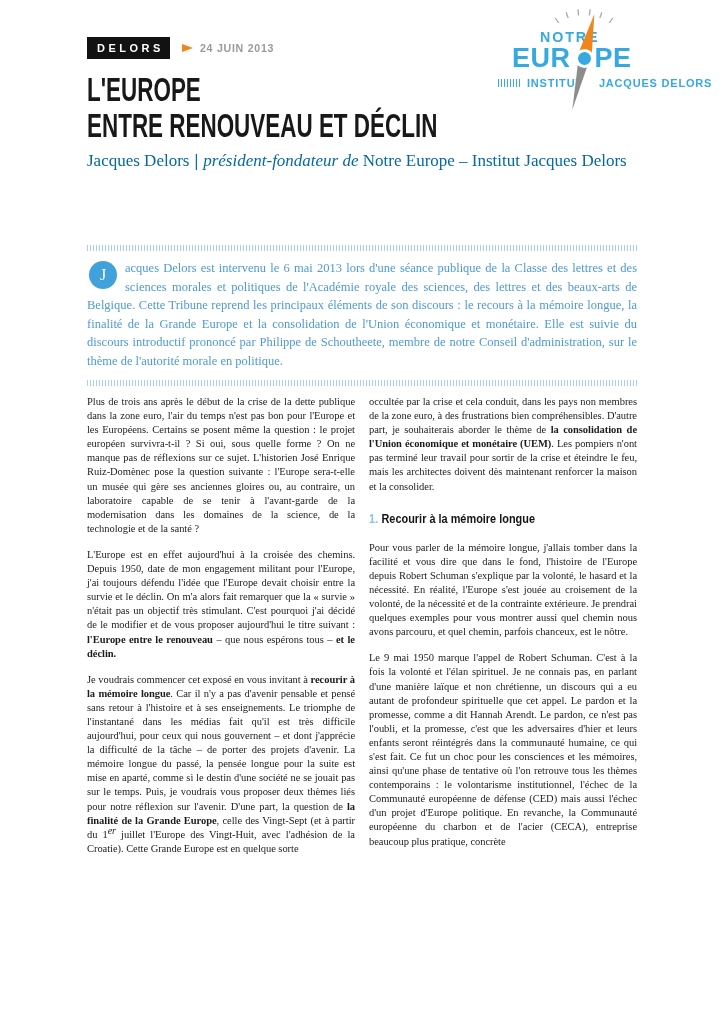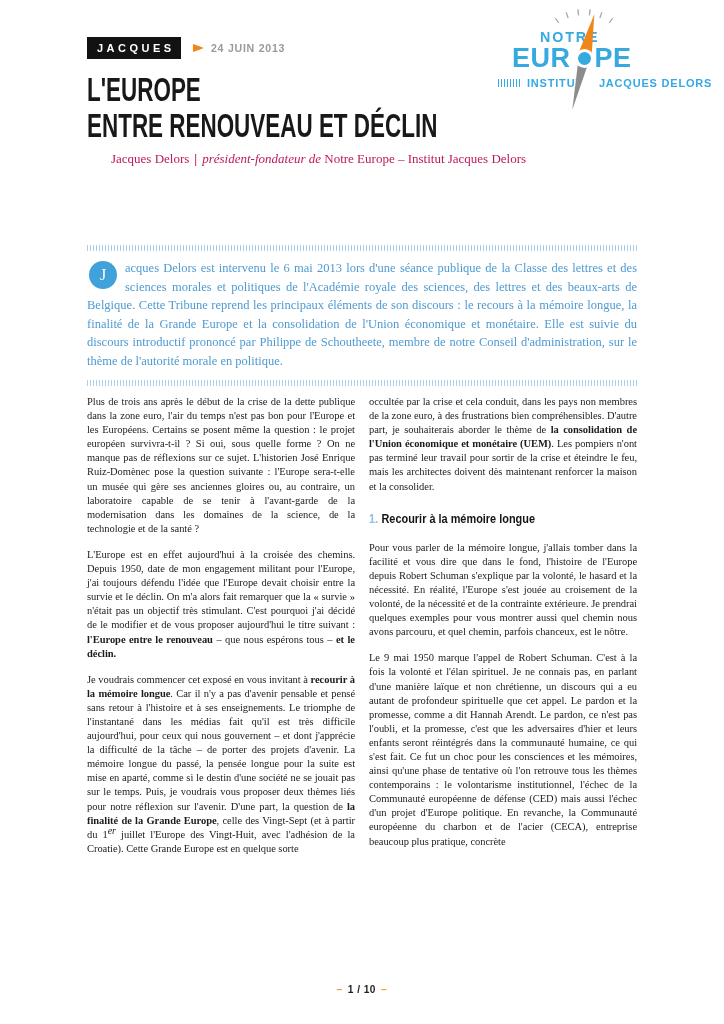--- a/index.html
+++ b/index.html
@@ -31,21 +31,21 @@
     display:inline-block; transform:scaleX(0.92); transform-origin:left center;
     white-space:nowrap;
   }
   .title{
     margin-top:13px;
     font-family:"Liberation Sans", sans-serif; font-weight:700;
     font-size:33px; line-height:36px; color:#181818;
     transform:scaleX(0.68); transform-origin:left top; white-space:nowrap;
   }
   .author{
-    margin-top:7px; color:#be185d; font-size:13px; white-space:nowrap;margin-left:24px;
+    margin-top:7px; color:#0369a1; font-size:17px; white-space:nowrap;
   }
   .author .sep{font-weight:bold; margin:0 5px;}
   .author .role-i{font-style:italic;}
 
   
   .logo{position:absolute; left:498px; top:28px; width:200px; height:70px;
         font-family:"Liberation Sans", sans-serif; color:#36A9E1;}
   .logo-notre{position:absolute; left:42px; top:0; font-size:15px; font-weight:bold;
               letter-spacing:2px; transform:scaleX(0.95); transform-origin:left top; z-index:1;}
   .logo-europe{position:absolute; left:14px; top:15px; font-size:27px; font-weight:bold;
@@ -89,21 +89,21 @@
     color:#1e1e1e; letter-spacing:0.5px; white-space:nowrap;}
   .footer-inner .dash{color:#E99C3C; margin:0 6px; font-weight:bold;}
 </style>
 </head>
 <body>
 
 <div class="page">
 
   <div class="header">
     <div class="badge-row">
-      <span class="badge">JACQUES</span>
+      <span class="badge">DELORS</span>
       <span class="arrow-icon"></span>
       <span class="pub-date">24 JUIN 2013</span>
     </div>
     <div class="title">
       <div>L'EUROPE</div>
       <div>ENTRE RENOUVEAU ET DÉCLIN</div>
     </div>
     <div class="author">
       <span>Jacques Delors</span><span class="sep">|</span><span class="role-i">président-fondateur de</span>
       <span>Notre Europe – Institut Jacques Delors</span>
@@ -172,19 +172,14 @@
       <p class="body-p">
         <span>Pour vous parler de la mémoire longue, j'allais tomber dans la facilité et vous dire que dans le fond, l'histoire de l'Europe depuis Robert Schuman s'explique par la volonté, le hasard et la nécessité. En réalité, l'Europe s'est jouée au croisement de la volonté, de la nécessité et de la contrainte extérieure. Je prendrai quelques exemples pour vous montrer aussi quel chemin nous avons parcouru, et quel chemin, parfois chanceux, est le nôtre.</span>
       </p>
       <p class="body-p">
         <span>Le 9 mai 1950 marque l'appel de Robert Schuman. C'est à la fois la volonté et l'élan spirituel. Je ne connais pas, en parlant d'une manière laïque et non chrétienne, un discours qui a eu autant de profondeur spirituelle que cet appel. Le pardon et la promesse, comme a dit Hannah Arendt. Le pardon, ce n'est pas l'oubli, et la promesse, c'est que les adversaires d'hier et leurs enfants seront réintégrés dans la communauté humaine, ce qui s'est fait. Ce fut un choc pour les consciences et les mémoires, ainsi qu'une phase de tentative où l'on retrouve tous les thèmes contemporains : le volontarisme institutionnel, l'échec de la Communauté européenne de défense (CED) mais aussi l'échec d'un projet d'Europe politique. En revanche, la Communauté européenne du charbon et de l'acier (CECA), entreprise beaucoup plus pratique, concrète</span>
       </p>
     </div>
 
   </div>
 
-  <div class="footer">
-    <span class="footer-inner">
-      <span class="dash">–</span><span>1 / 10</span><span class="dash">–</span>
-    </span>
-  </div>
 
 </div>
 
 </body></html>

